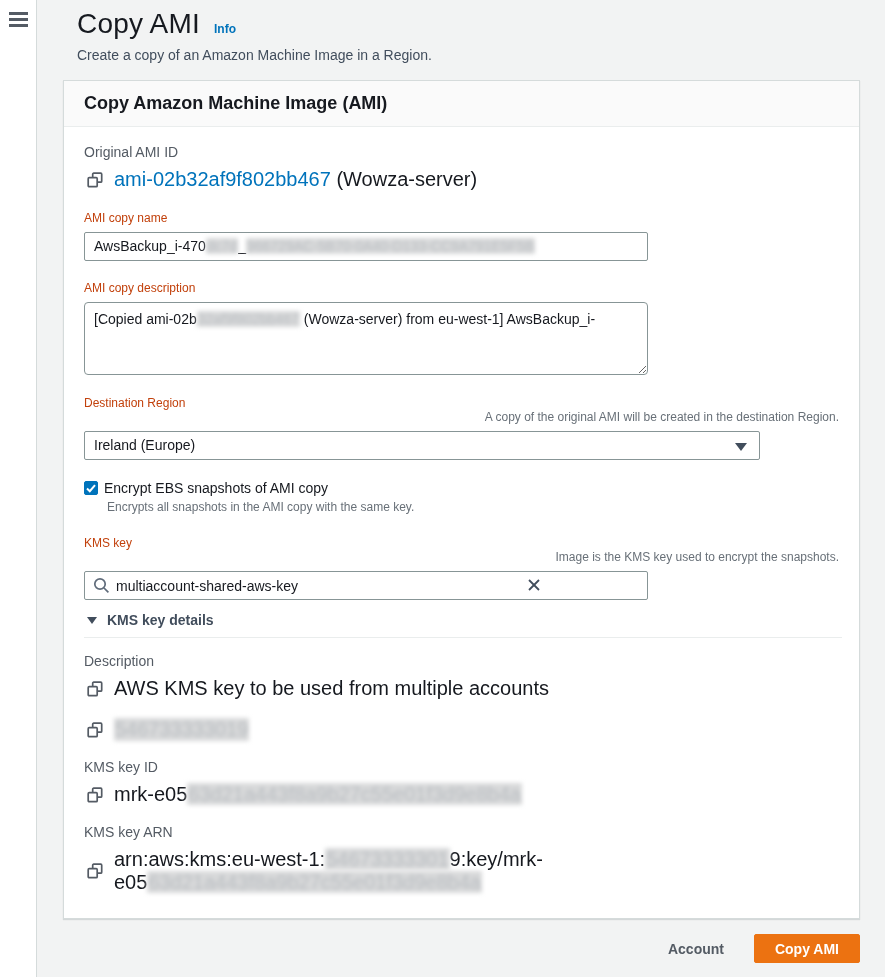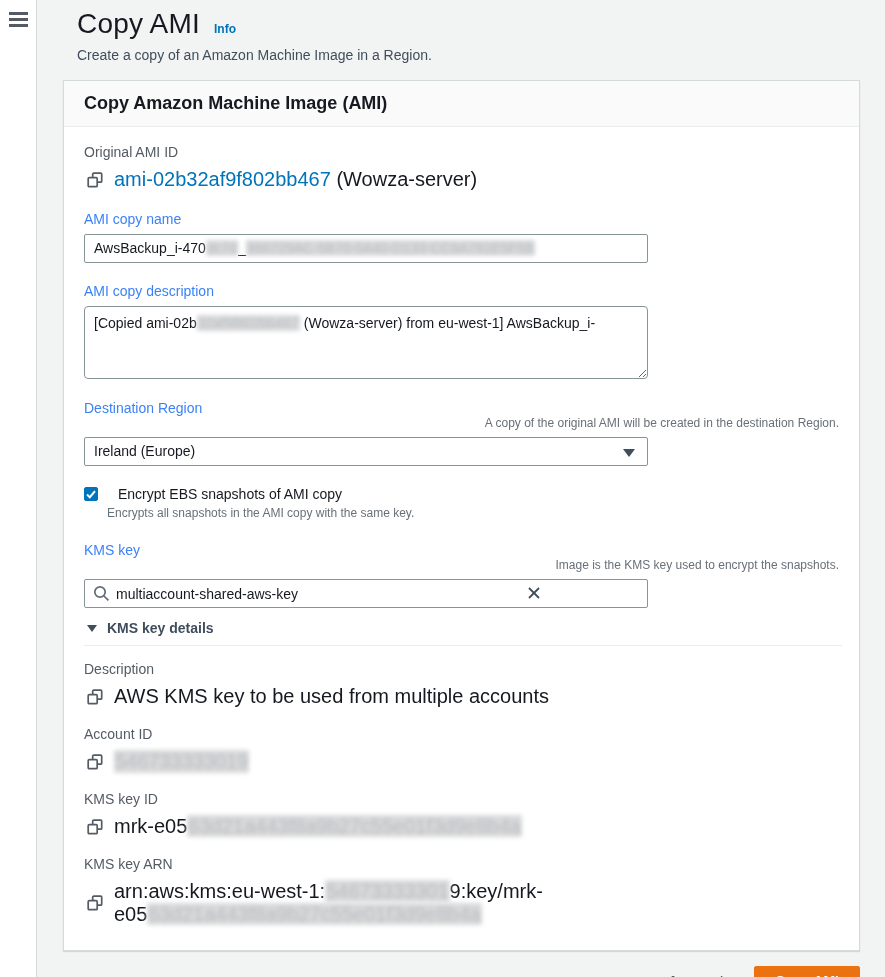--- a/index.html
+++ b/index.html
@@ -20,47 +20,47 @@
   .title-row { display:flex; align-items:baseline; }
   h1 { margin:0; font-size:28px; font-weight:400; letter-spacing:.2px; color:#16191f; }
   .info-link { margin-left:14px; font-size:12px; font-weight:700; color:#0073bb; cursor:pointer; }
   .subtitle { margin-top:7px; font-size:14px; color:#414d5c; }
 
   .card { margin:17px 25px 0 25px; background:#fff; border:1px solid #d5dbdb; box-shadow:0 1px 1px 0 rgba(0,28,36,.12); }
   .card-header { background:#fafafa; border-bottom:1px solid #eaeded; padding:12px 20px; }
   .card-header h2 { margin:0; font-size:18px; font-weight:700; color:#16191f; }
   .card-body { padding:17px 20px 24px 20px; }
 
-  .label-dark { font-size:14px; color:#3b82f6; margin-bottom:7px; }
+  .label-dark { font-size:12px; color:#c2410c; margin-bottom:7px; }
   .label-gray { font-size:14px; color:#545b64; margin-bottom:8px; }
   .helper { font-size:12px; color:#687078; margin:-3px 0 7px;text-align:right; }
 
   .vrow { display:flex; align-items:center; gap:11px; font-size:20px; padding-left:3px; }
   .copy-icon { flex:0 0 auto; cursor:pointer; display:inline-flex; }
   .link { color:#0073bb; cursor:pointer; text-decoration:none; }
 
   .textbox {
     width:564px; height:29px; border:1px solid #879596; border-radius:2px; background:#fff;
     font-size:14px; line-height:19px; padding:4px 9px; color:#16191f; overflow:hidden; white-space:nowrap;
   }
   .textarea {
     width:564px; height:73px; border:1px solid #879596; border-radius:4px; background:#fff;
     font-size:14px; line-height:22px; padding:5px 9px; color:#16191f;
     resize:both; overflow:auto;
   }
   .rd {
     color:#b9bdc1; background:#d8d9da; border-radius:1px; filter:blur(2.3px); padding:0 1px;
   }
 
-  .selectbox { position:relative; width:564px; height:29px; border:1px solid #879596; border-radius:2px;
+  .selectbox { position:relative; width:676px; height:29px; border:1px solid #879596; border-radius:2px;
     background:#fff; font-size:14px; padding:5px 9px; cursor:pointer; }
   .caret-down { position:absolute; right:12px; top:11px; width:0; height:0;
     border-left:6px solid transparent; border-right:6px solid transparent; border-top:8px solid #414d5c; }
 
-  .check-row { display:flex; align-items:center; gap:20px; }
+  .check-row { display:flex; align-items:center; gap:6px; }
   .checkbox { width:14px; height:14px; border-radius:2px; background:#0073bb; border:1px solid #0073bb;
     display:inline-flex; align-items:center; justify-content:center; cursor:pointer; flex:0 0 auto; }
   .check-label { font-size:14px; color:#16191f; cursor:pointer; }
   .check-help { margin:4px 0 0 23px; font-size:12px; color:#687078; }
 
   .search-wrap { position:relative; width:466px; }
   .search-input { width:564px; height:29px; border:1px solid #879596; border-radius:2px; background:#fff;
     font-size:14px; line-height:19px; padding:4px 30px 4px 31px; color:#16191f; font-family:"Liberation Sans",sans-serif; }
   .search-icon { position:absolute; left:9px; top:6px; }
   .clear-btn { position:absolute; right:8px; top:6px; cursor:pointer; display:inline-flex; }
@@ -196,21 +196,20 @@
                   <rect x="5.7" y="1.2" width="9" height="9" rx="1"></rect>
                   <rect x="1.2" y="5.7" width="9" height="9" rx="1" fill="#fff"></rect>
                 </g>
               </svg>
           </span>
           <span>AWS KMS key to be used from multiple accounts</span>
         </div>
       </div>
 
       <div class="mb18">
-        <div class="label-gray">Account ID</div>
         <div class="vrow">
           <span class="copy-icon">
             <svg width="16" height="16" viewBox="0 0 16 16">
                 <g fill="none" stroke="#545b64" stroke-width="1.7">
                   <rect x="5.7" y="1.2" width="9" height="9" rx="1"></rect>
                   <rect x="1.2" y="5.7" width="9" height="9" rx="1" fill="#fff"></rect>
                 </g>
               </svg>
           </span>
           <span class="rd">546733333019</span>

